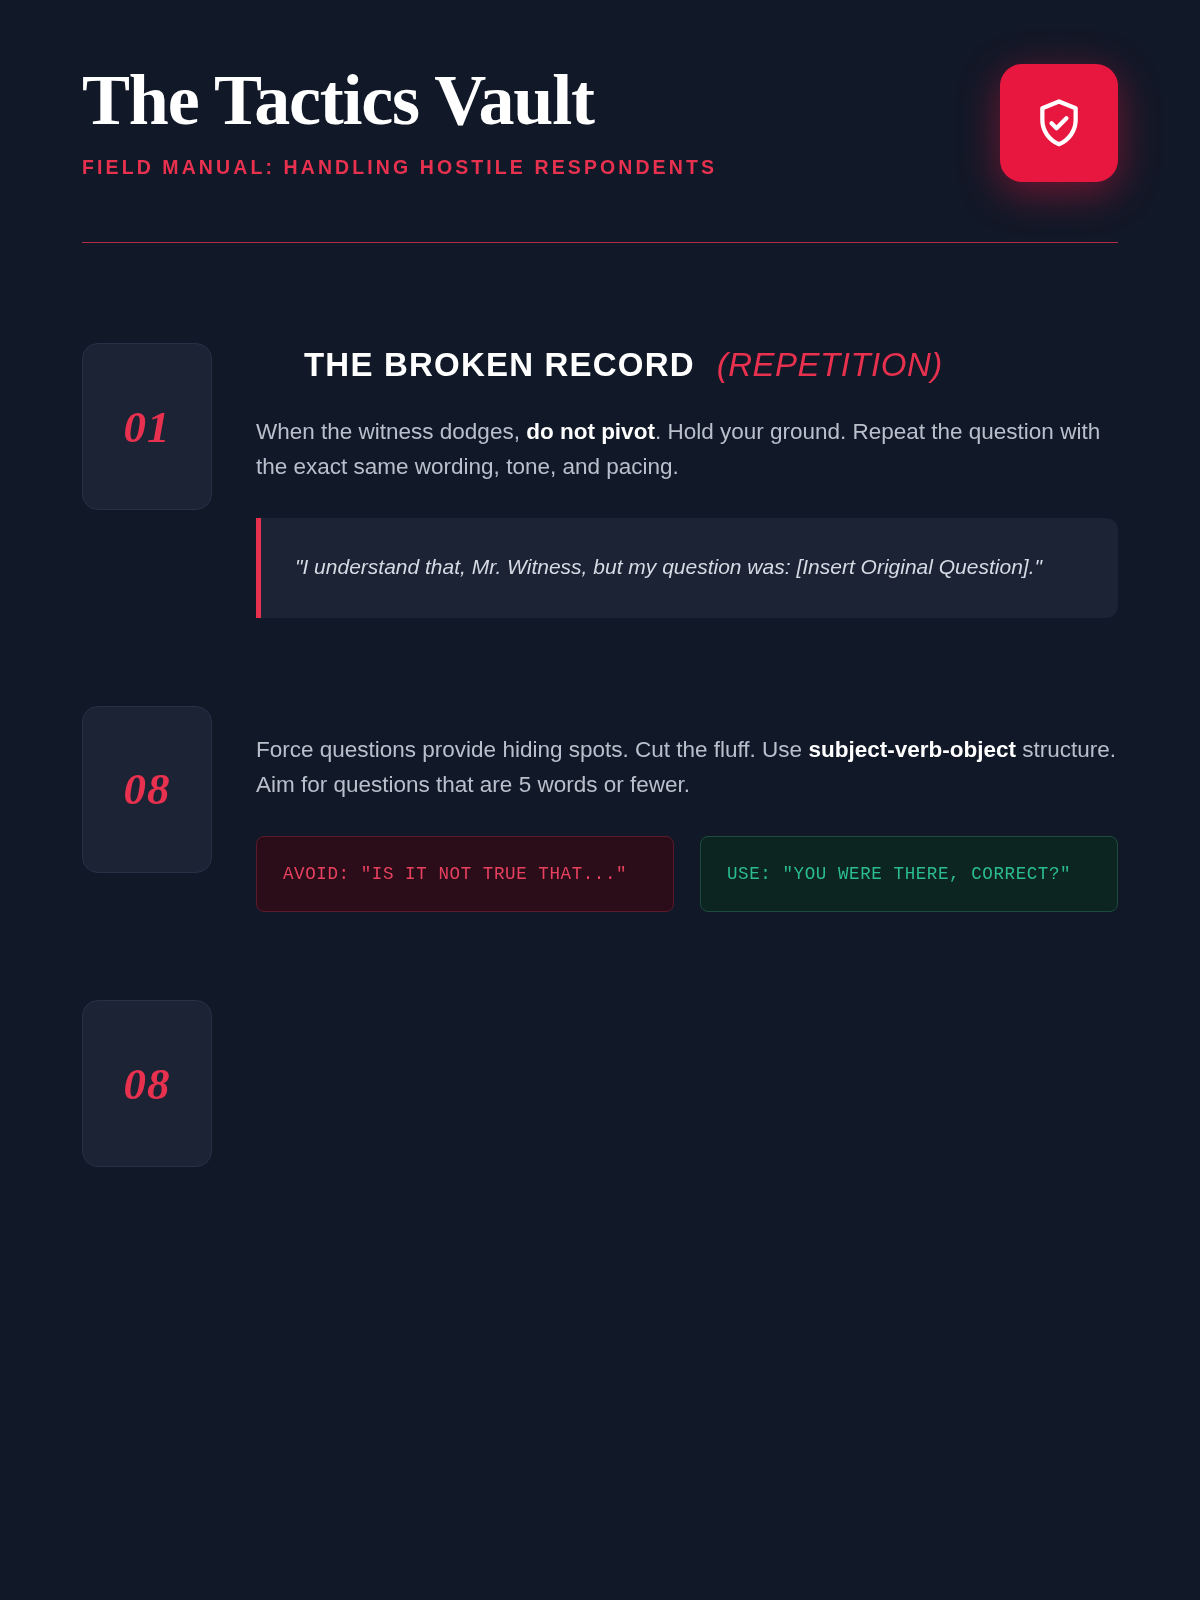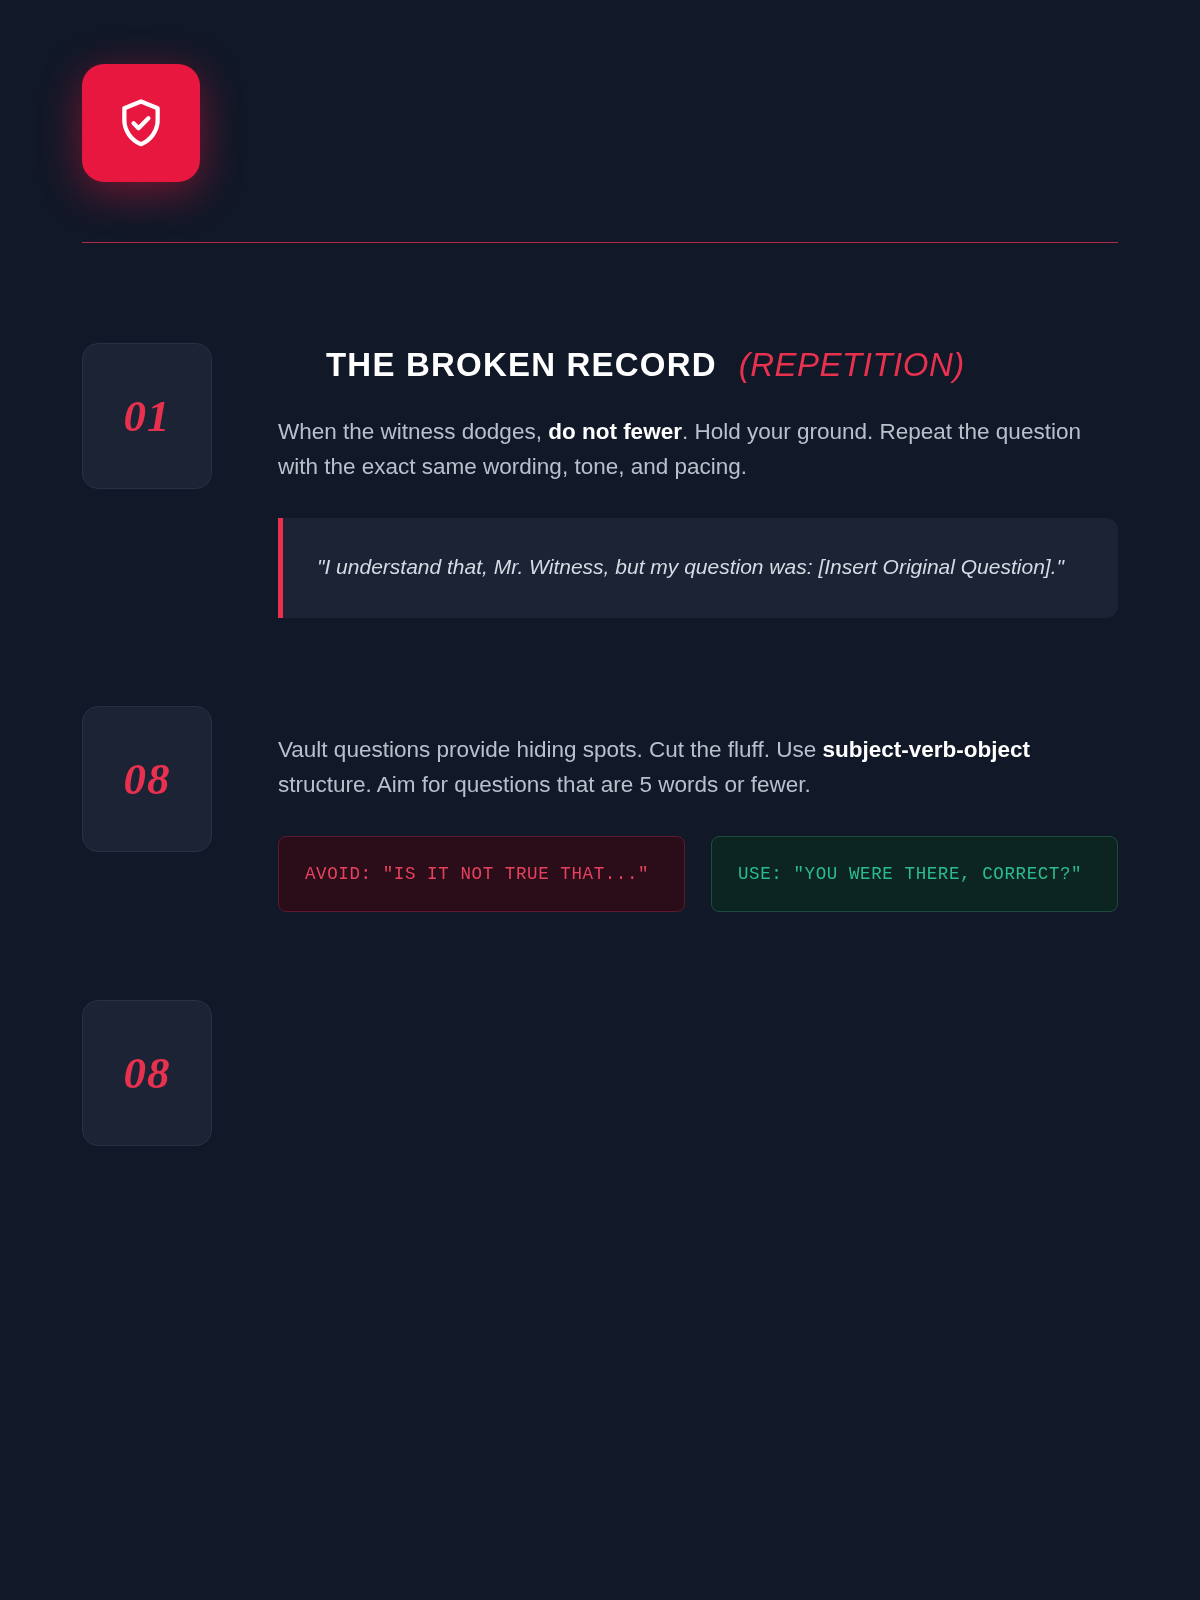--- a/index.html
+++ b/index.html
@@ -81,29 +81,29 @@
     display: flex;
     align-items: flex-start;
     gap: 0;
     margin-bottom: 88px;
   }
 
   .tactic:last-child { margin-bottom: 0; }
 
   .num-box {
     width: 130px;
-    height: 146px;
+    height: 167px;
     flex: 0 0 130px;
     border-radius: 16px;
     background: #1b2335;
     border: 1px solid #273146;
     display: flex;
     align-items: center;
     justify-content: center;
-    margin-right: 66px;
+    margin-right: 44px;
   }
 
   .num-box .num {
     font-family: "Liberation Serif", serif;
     font-style: italic;
     font-weight: 700;
     font-size: 45px;
     color: #e8314f;
     letter-spacing: 1px;
   }
@@ -184,20 +184,24 @@
     border: 1px solid #1d4c3f;
     color: #2bbd8f;
   }
 </style>
 </head>
 <body>
 
 <div class="page">
 
   <div class="header">
+    <div class="header-text">
+      <div class="main-title">The Tactics Vault</div>
+      <div class="subtitle">FIELD MANUAL: HANDLING HOSTILE RESPONDENTS</div>
+    </div>
     <div class="badge">
       <span>
         <svg width="54" height="54" viewBox="0 0 24 24" fill="none" stroke="#ffffff" stroke-width="1.9" stroke-linecap="round" stroke-linejoin="round">
           <path d="M12 2.4 4.6 5.4v5.4c0 4.6 3.1 8.9 7.4 10.6 4.3-1.7 7.4-6 7.4-10.6V5.4L12 2.4z"></path>
           <path d="M8.7 12.1l2.2 2.2 4.4-4.4"></path>
         </svg>
       </span>
     </div>
   </div>
 
@@ -206,33 +210,33 @@
   <div class="tactics">
 
     <div class="tactic">
       <div class="num-box">
         <span class="num">01</span>
       </div>
       <div class="tactic-body">
         <div class="tactic-heading">
           <span>THE BROKEN RECORD</span><span class="sp"></span><span class="qualifier">(REPETITION)</span>
         </div>
-        <div class="tactic-desc"><span>When the witness dodges, </span><b>do not fewer</b><span>. Hold your ground. Repeat the question with the exact same wording, tone, and pacing.</span></div>
+        <div class="tactic-desc"><span>When the witness dodges, </span><b>do not pivot</b><span>. Hold your ground. Repeat the question with the exact same wording, tone, and pacing.</span></div>
         <div class="quote">
           <p>"I understand that, Mr. Witness, but my question was: [Insert Original Question]."</p>
         </div>
       </div>
     </div>
 
     <div class="tactic">
       <div class="num-box">
         <span class="num">08</span>
       </div>
       <div class="tactic-body">
-        <div class="tactic-desc"><span>Vault questions provide hiding spots. Cut the fluff. Use </span><b>subject-verb-object</b><span> structure. Aim for questions that are 5 words or fewer.</span></div>
+        <div class="tactic-desc"><span>Force questions provide hiding spots. Cut the fluff. Use </span><b>subject-verb-object</b><span> structure. Aim for questions that are 5 words or fewer.</span></div>
         <div class="compare">
           <div class="cmp cmp-avoid">AVOID: "IS IT NOT TRUE THAT..."</div>
           <div class="cmp cmp-use">USE: "YOU WERE THERE, CORRECT?"</div>
         </div>
       </div>
     </div>
 
     <div class="tactic">
       <div class="num-box">
         <span class="num">08</span>

